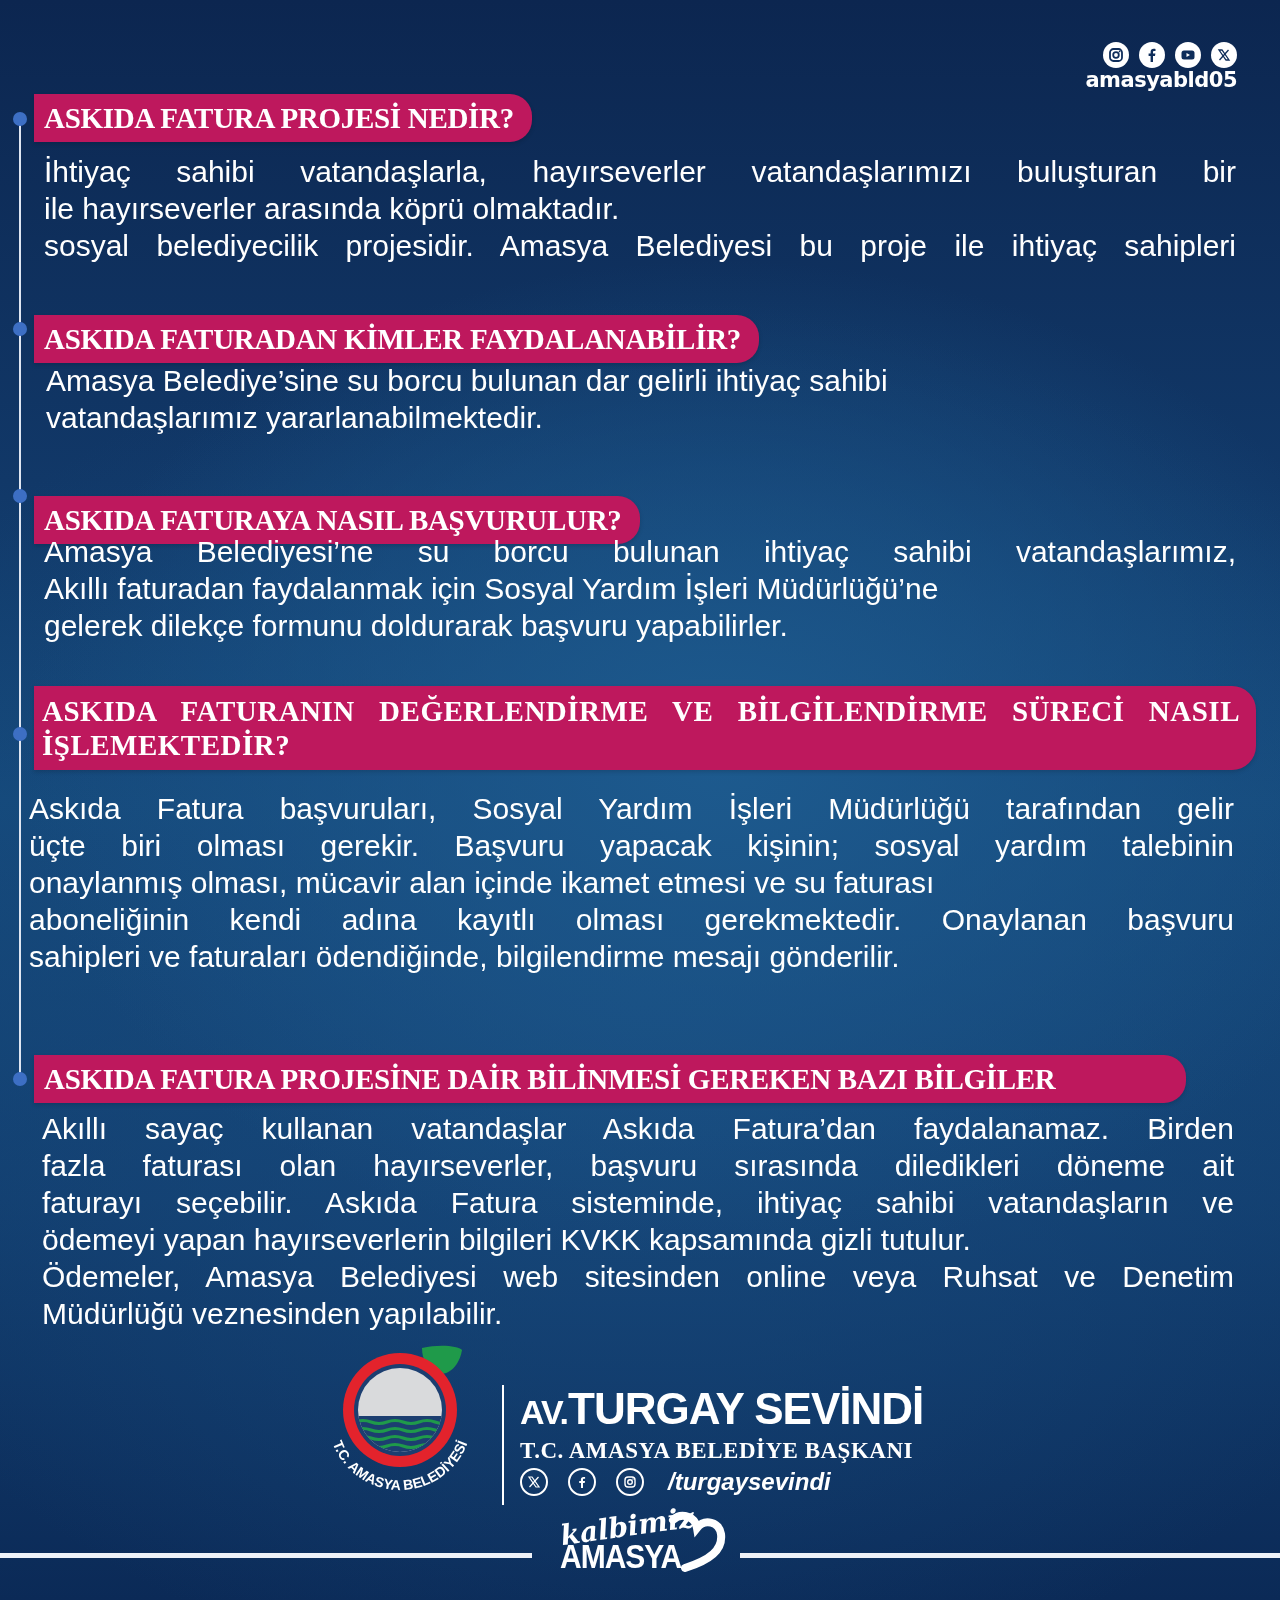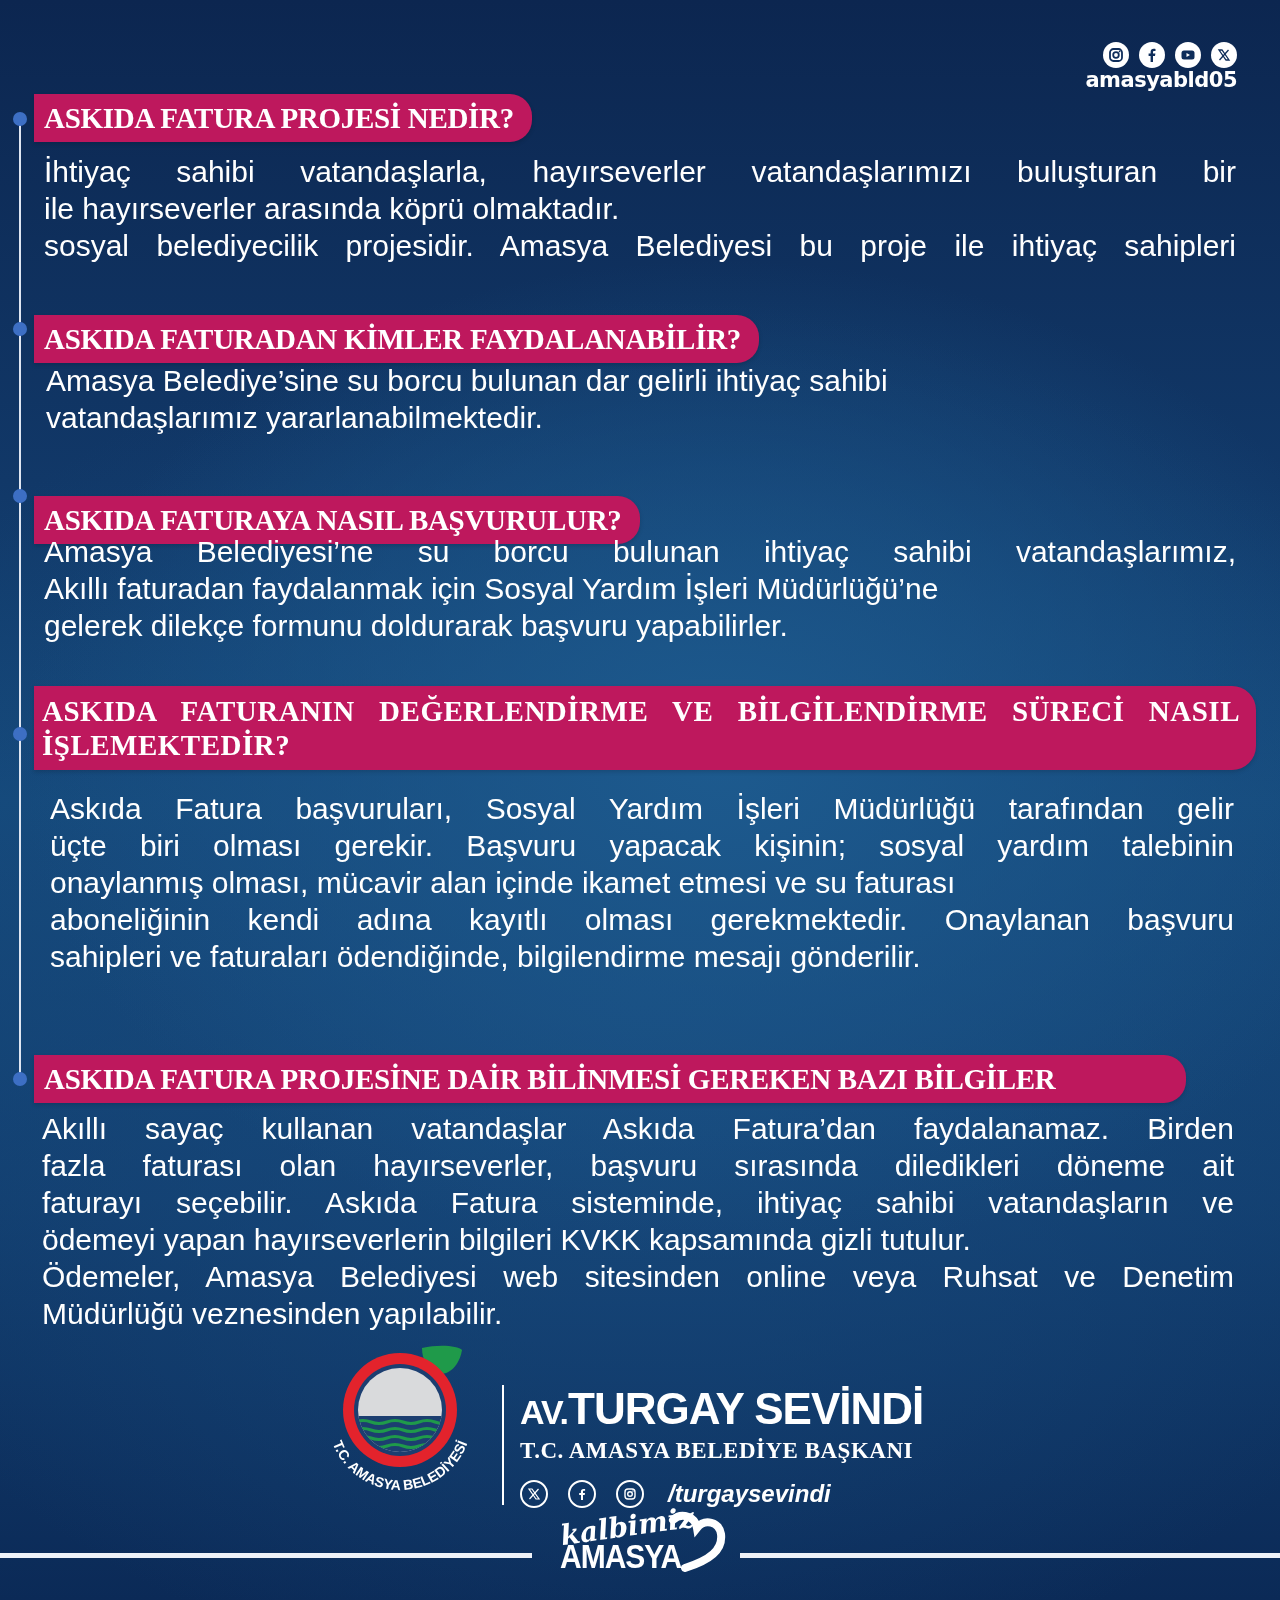--- a/index.html
+++ b/index.html
@@ -83,21 +83,21 @@
     }
     .mayor-name {
       font-family: "Liberation Sans", sans-serif; font-weight: bold;
       font-size: 44px; line-height: 48px; letter-spacing: -1px;
     }
     .mayor-name .av { font-size: 34px; letter-spacing: -1px; }
     .mayor-title {
       font-family: Liberation Serif, serif; font-weight: bold;
       font-size: 23px; line-height: 30px; letter-spacing: 0.5px;
     }
-    .mayor-social { display: flex; align-items: center; gap: 20px; margin-top: 14px; }
+    .mayor-social { display: flex; align-items: center; gap: 20px; margin-top: 2px; }
     .o-icon {
       width: 28px; height: 28px; border-radius: 50%; border: 2px solid #ffffff;
       display: flex; align-items: center; justify-content: center;
       font-size: 14px; font-weight: bold; color: #ffffff;
     }
     .o-icon svg { width: 14px; height: 14px; }
     .mayor-handle {
       font-family: "Liberation Sans", sans-serif; font-style: italic; font-weight: bold;
       font-size: 24px; margin-left: 4px;
     }
@@ -173,21 +173,21 @@
 </div>
 
 <div class="heading" style="top:476px;margin-top:20px;">ASKIDA FATURAYA NASIL BAŞVURULUR?</div>
 <div class="body-text" style="top:533px;">
   <span class="line">Amasya Belediyesi’ne su borcu bulunan ihtiyaç sahibi vatandaşlarımız,</span>
   <span class="line last">Akıllı faturadan faydalanmak için Sosyal Yardım İşleri Müdürlüğü’ne</span>
   <span class="line last">gelerek dilekçe formunu doldurarak başvuru yapabilirler.</span>
 </div>
 
 <div class="heading multi" style="top:686px;">ASKIDA FATURANIN DEĞERLENDİRME VE BİLGİLENDİRME SÜRECİ NASIL İŞLEMEKTEDİR?</div>
-<div class="body-text" style="top:790px; left:50px; right:46px;">
+<div class="body-text" style="top:790px; left:29px; right:46px;">
   <span class="line">Askıda Fatura başvuruları, Sosyal Yardım İşleri Müdürlüğü tarafından gelir</span>
   <span class="line">üçte biri olması gerekir. Başvuru yapacak kişinin; sosyal yardım talebinin</span>
   <span class="line last">onaylanmış olması, mücavir alan içinde ikamet etmesi ve su faturası</span>
   <span class="line">aboneliğinin kendi adına kayıtlı olması gerekmektedir. Onaylanan başvuru</span>
   <span class="line last">sahipleri ve faturaları ödendiğinde, bilgilendirme mesajı gönderilir.</span>
 </div>
 
 <div class="heading" style="top:1055px; width:1152px;">ASKIDA FATURA PROJESİNE DAİR BİLİNMESİ GEREKEN BAZI BİLGİLER</div>
 <div class="body-text" style="top:1110px; left:42px; right:46px;">
   <span class="line">Akıllı sayaç kullanan vatandaşlar Askıda Fatura’dan faydalanamaz. Birden</span>

